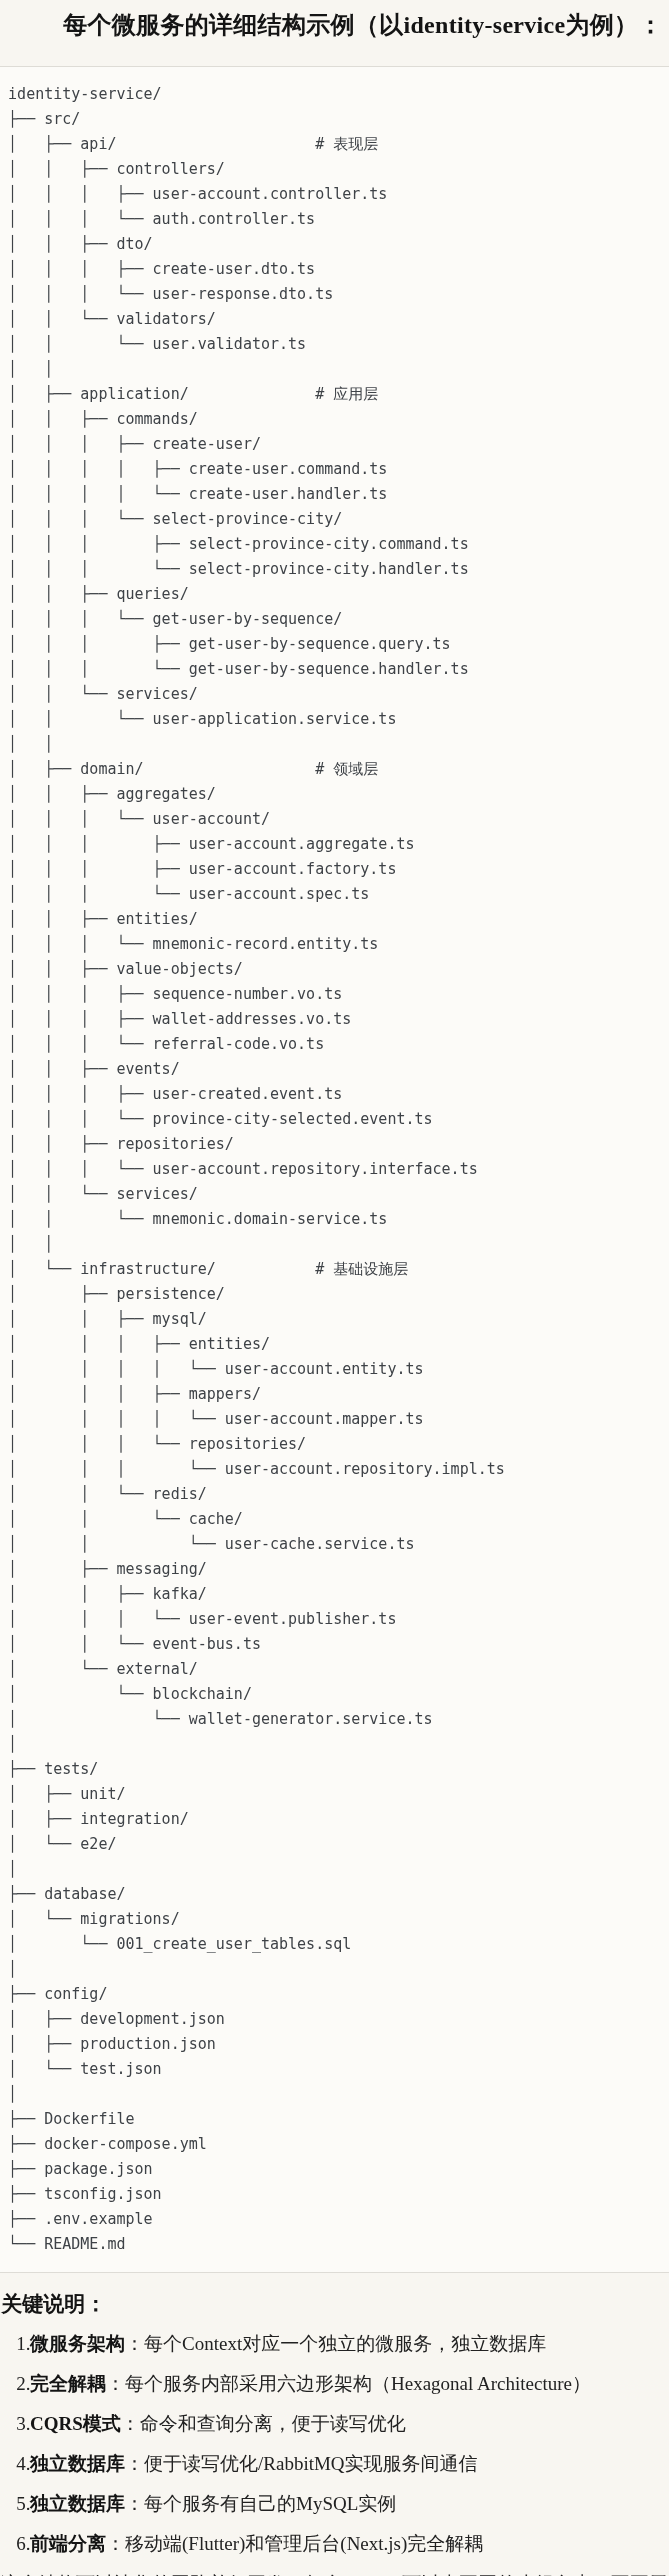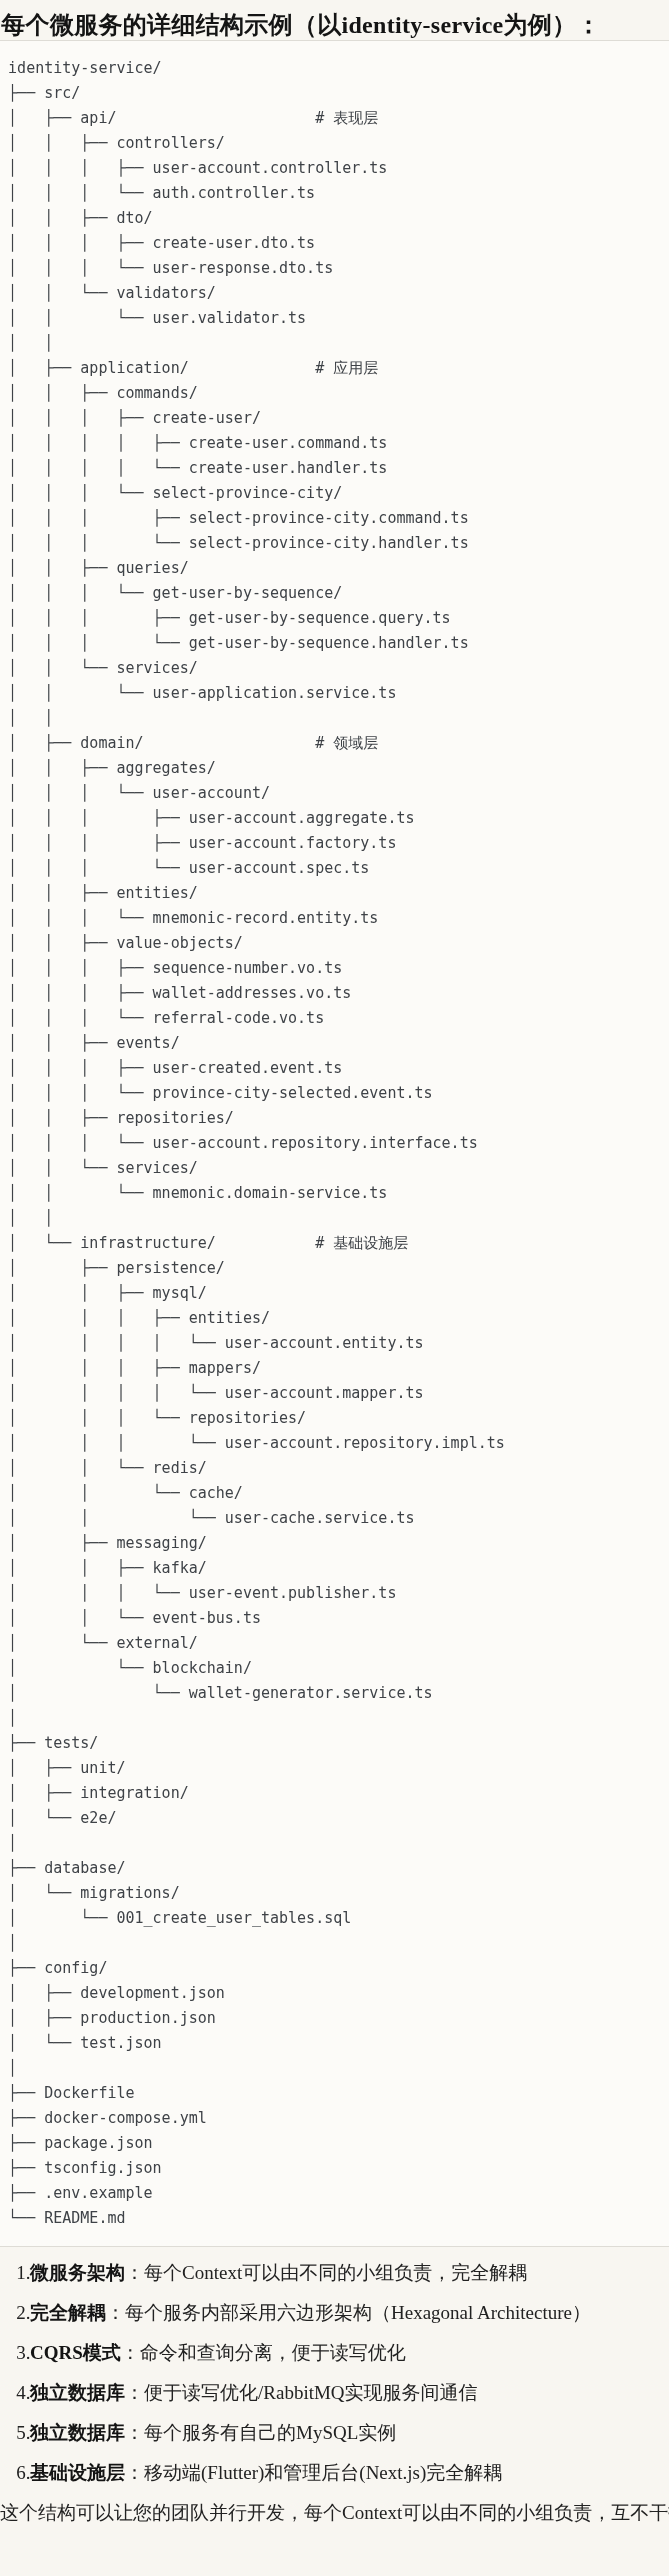--- a/index.html
+++ b/index.html
@@ -14,23 +14,24 @@
   }
   .page-title {
     margin: 0;
     padding: 11.3px 6.3px 0 1.3px;
     font-size: 24px;
     line-height: 29px;
     font-weight: 700;
     color: #141414;
     letter-spacing: 0.3px;
     white-space: nowrap;
+    text-align: right;
   }
   .code-block {
-    margin-top: 0;
+    margin-top: 26px;
     background: #FCFBF8;
     border-top: 0.6px solid #DEDCD6;
     border-bottom: 0.6px solid #DEDCD6;
     padding: 14.4px 0 15.6px 8.1px;
     overflow: hidden;
   }
   .code-block pre {
     margin: 0;
     font-family: "DejaVu Sans Mono", "Liberation Mono", monospace;
     font-size: 15px;
@@ -171,35 +172,36 @@
 │
 ├── Dockerfile
 ├── docker-compose.yml
 ├── package.json
 ├── tsconfig.json
 ├── .env.example
 └── README.md</pre>
 </div>
 
 <div class="notes">
+  <h3 class="notes-heading">关键说明：</h3>
   <ol class="notes-list">
     <li>
-      <span class="item-num">1.</span><span class="item-label">微服务架构</span><span>：每个Context可以由不同的小组负责，完全解耦</span>
+      <span class="item-num">1.</span><span class="item-label">微服务架构</span><span>：每个Context对应一个独立的微服务，独立数据库</span>
     </li>
     <li>
       <span class="item-num">2.</span><span class="item-label">完全解耦</span><span>：每个服务内部采用六边形架构（Hexagonal Architecture）</span>
     </li>
     <li>
       <span class="item-num">3.</span><span class="item-label">CQRS模式</span><span>：命令和查询分离，便于读写优化</span>
     </li>
     <li>
       <span class="item-num">4.</span><span class="item-label">独立数据库</span><span>：便于读写优化/RabbitMQ实现服务间通信</span>
     </li>
     <li>
       <span class="item-num">5.</span><span class="item-label">独立数据库</span><span>：每个服务有自己的MySQL实例</span>
     </li>
     <li>
-      <span class="item-num">6.</span><span class="item-label">基础设施层</span><span>：移动端(Flutter)和管理后台(Next.js)完全解耦</span>
+      <span class="item-num">6.</span><span class="item-label">前端分离</span><span>：移动端(Flutter)和管理后台(Next.js)完全解耦</span>
     </li>
   </ol>
   <p class="notes-footer">这个结构可以让您的团队并行开发，每个Context可以由不同的小组负责，互不干扰。</p>
 </div>
 
 
 </body></html>

